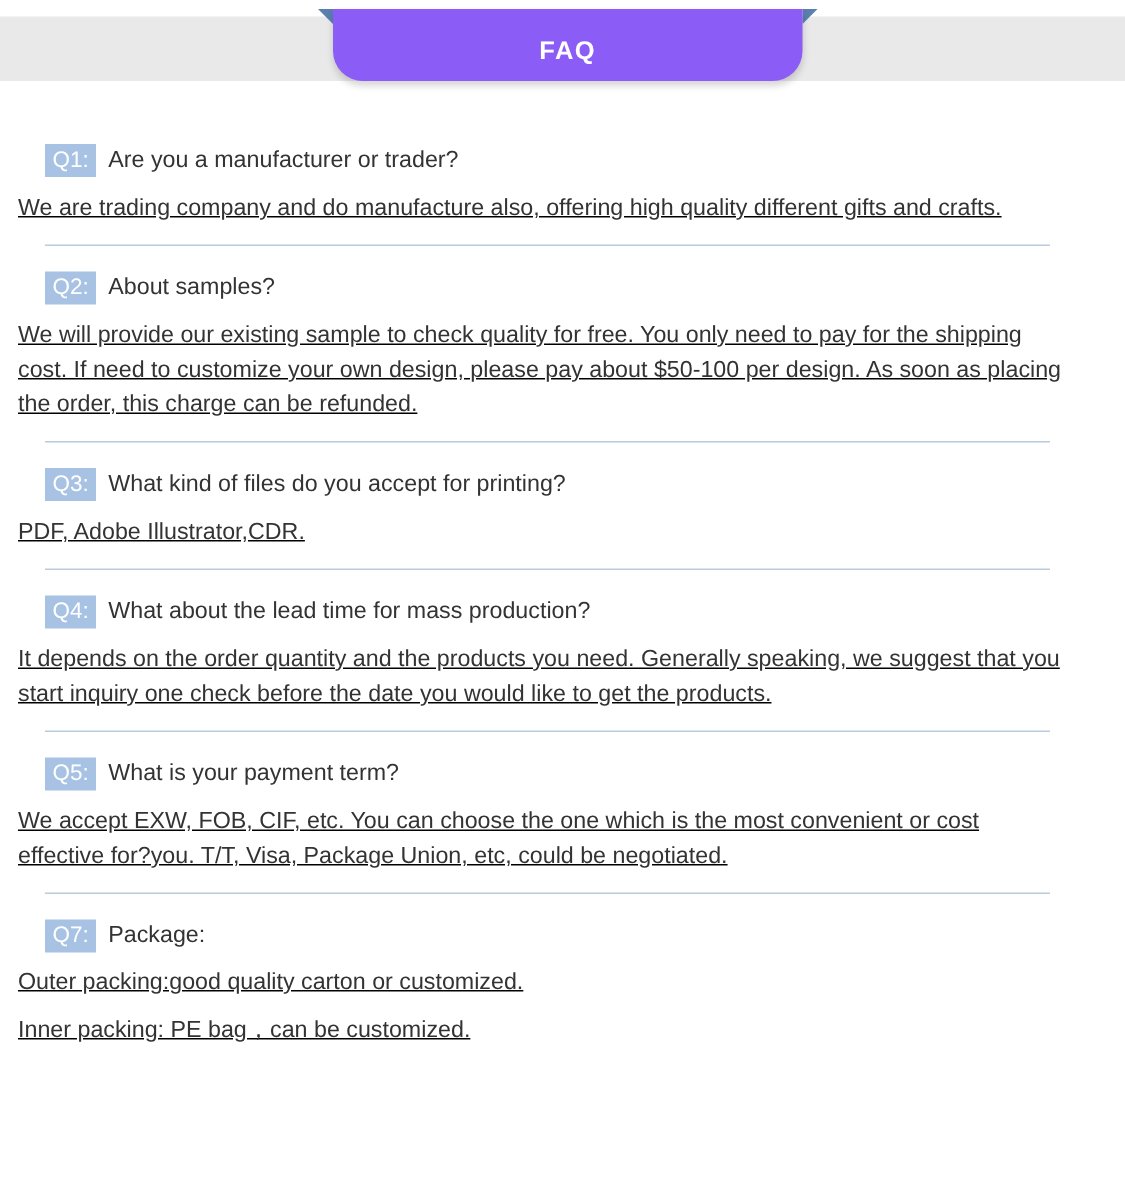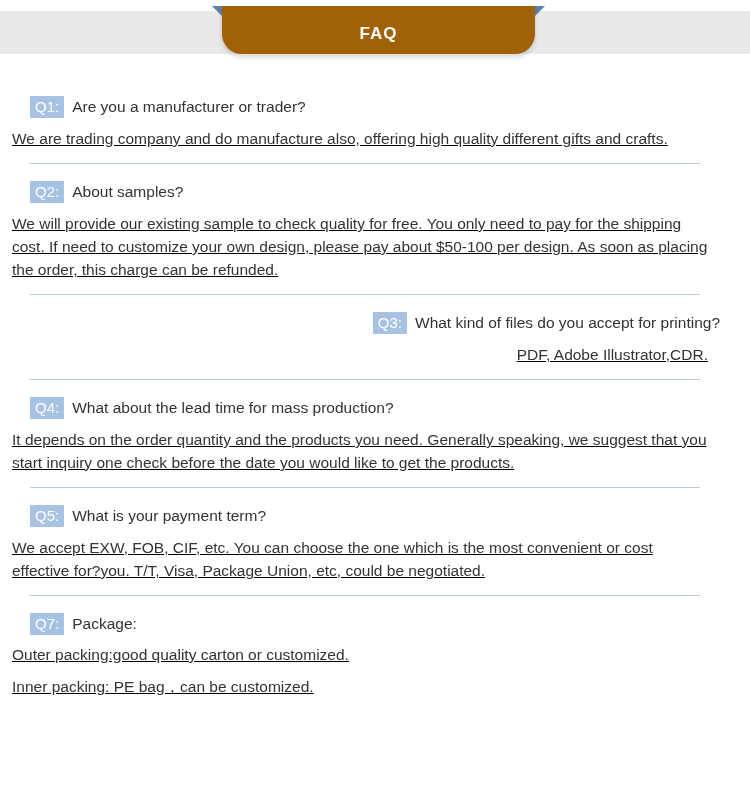--- a/index.html
+++ b/index.html
@@ -27,21 +27,21 @@
     width: 750px;
     height: 43px;
     background: #e9e9e9;
   }
   .ribbon {
     position: absolute;
     left: 222px;
     top: 6px;
     width: 313px;
     height: 48px;
-    background: #a16207;
+    background: #8b5cf6;
     border-bottom-left-radius: 20px;
     border-bottom-right-radius: 20px;
     box-shadow: 0 3px 5px rgba(0,0,0,0.16);
     display: flex;
     align-items: center;
     justify-content: center;
   }
   .ribbon-title {
     color: #ffffff;
     font-size: 17px;
@@ -134,21 +134,21 @@
     <div class="faq-item" style="padding-top: 28px;">
       <div class="faq-question" style="padding-top: 0px;"><span class="q-badge">Q1:</span><span class="q-text">Are you a manufacturer or trader?</span></div>
       <p class="faq-answer">We are trading company and do manufacture also, offering high quality different gifts and crafts.</p>
       <div class="divider"></div>
     </div>
     <div class="faq-item" style="padding-top: 17px;">
       <div class="faq-question"><span class="q-badge">Q2:</span><span class="q-text">About samples?</span></div>
       <p class="faq-answer">We will provide our existing sample to check quality for free. You only need to pay for the shipping cost. If need to customize your own design, please pay about $50-100 per design. As soon as placing the order, this charge can be refunded.</p>
       <div class="divider"></div>
     </div>
-    <div class="faq-item" style="padding-top: 17px; text-align: right;">
+    <div class="faq-item" style="padding-top: 17px;">
       <div class="faq-question"><span class="q-badge">Q3:</span><span class="q-text">What kind of files do you accept for printing?</span></div>
       <p class="faq-answer">PDF, Adobe Illustrator,CDR.</p>
       <div class="divider"></div>
     </div>
     <div class="faq-item" style="padding-top: 17px;">
       <div class="faq-question"><span class="q-badge">Q4:</span><span class="q-text">What about the lead time for mass production?</span></div>
       <p class="faq-answer">It depends on the order quantity and the products you need. Generally speaking, we suggest that you start inquiry one check before the date you would like to get the products.</p>
       <div class="divider"></div>
     </div>
     <div class="faq-item" style="padding-top: 17px;">

